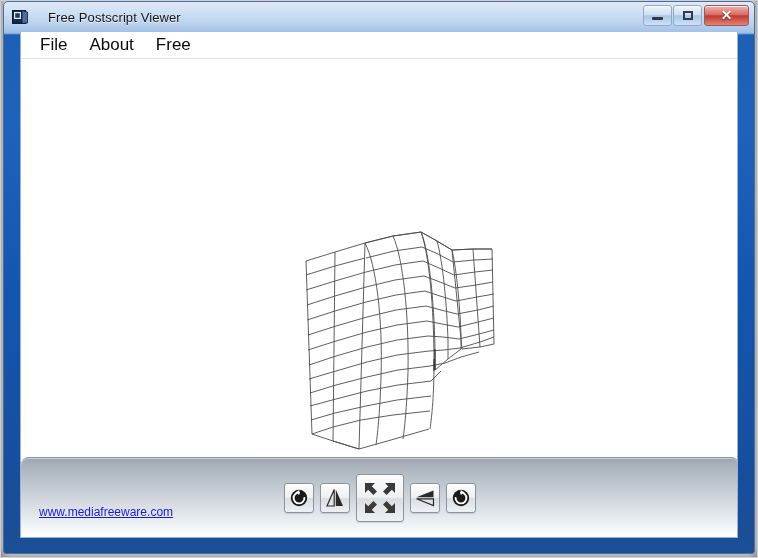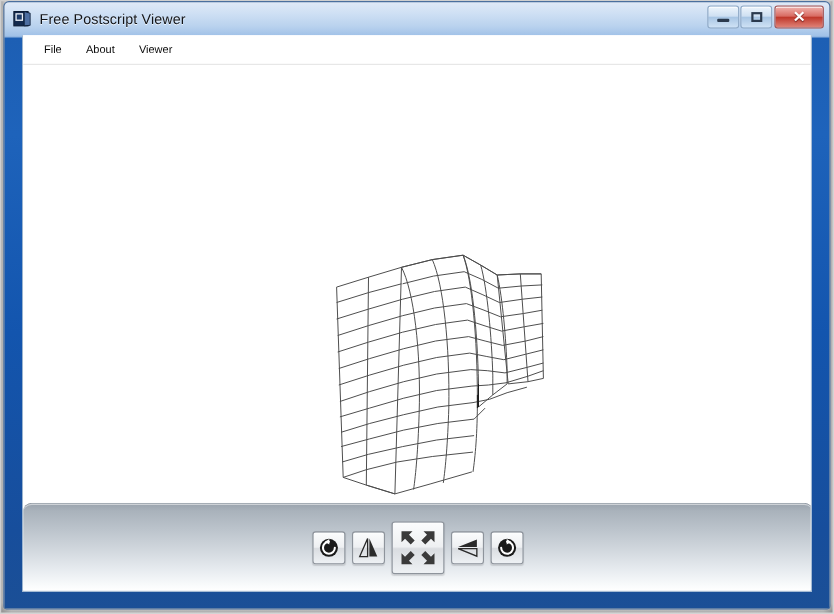--- a/index.html
+++ b/index.html
@@ -64,21 +64,21 @@
     display: flex;
     align-items: center;
   }
   .app-icon {
     width: 16px; height: 16px;
     margin-left: 9px;
     position: relative;
     flex: none;
   }
   .title-text {
-    margin-left: 8px;
+    margin-left: 20px;
     font-size: 13px;
     color: #121418;
     letter-spacing: .1px;
     white-space: nowrap;
     text-shadow: 0 1px 0 rgba(255,255,255,.75);
   }
 
   
   .win-buttons {
     position: absolute;
@@ -147,21 +147,21 @@
     width: 100%;
     height: 27px;
     background: #ffffff;
     border-bottom: 1px solid #e3e3e3;
     display: flex;
     align-items: center;
     padding-left: 8px;
     box-sizing: border-box;
   }
   .menu-item {
-    font-size: 10px;
+    font-size: 17px;
     color: #0a0a0a;
     padding: 3px 11px;
     border-radius: 2px;
     white-space: nowrap;
   }
 
   
   .doc-canvas {
     position: absolute;
     left: 0;
@@ -263,21 +263,21 @@
         <div class="glyph-close">✕</div>
       </div>
     </div>
   </div>
 
   <div class="client-area">
 
     <div class="menu-bar">
       <div class="menu-item">File</div>
       <div class="menu-item">About</div>
-      <div class="menu-item">Viewer</div>
+      <div class="menu-item">Free</div>
     </div>
 
     <div class="doc-canvas">
       <svg width="718" height="425" viewBox="0 0 718 425">
         <g fill="none" stroke="#4c4c4c" stroke-width="0.9" shape-rendering="geometricPrecision">
 
           <path d="M285,202 L291,375"></path>
           <path d="M314,193 L312,382"></path>
           <path d="M344,184 L338,390"></path>
 
@@ -353,20 +353,21 @@
           <path d="M440,298 L458,293"></path>
 
           <path d="M344,184 L372,177 L400,173 L416,182 L431,191 L452,190 L471,190"></path>
 
         </g>
       </svg>
     </div>
 
     <div class="toolbar-panel">
 
+      <a class="site-link" href="#">www.mediafreeware.com</a>
 
       <div class="tool-buttons">
 
         <div class="tool-btn">
           <svg width="20" height="20" viewBox="0 0 20 20">
             <circle cx="10" cy="10" r="8.2" fill="#1a1a1a"></circle>
             <path d="M10 4.6 A5.4 5.4 0 1 0 15.4 10" fill="none" stroke="#ffffff" stroke-width="1.9" stroke-linecap="round"></path>
             <path d="M10.4 2.1 L10.4 7.1 L6.2 4.6 Z" fill="#ffffff"></path>
           </svg>
         </div>

